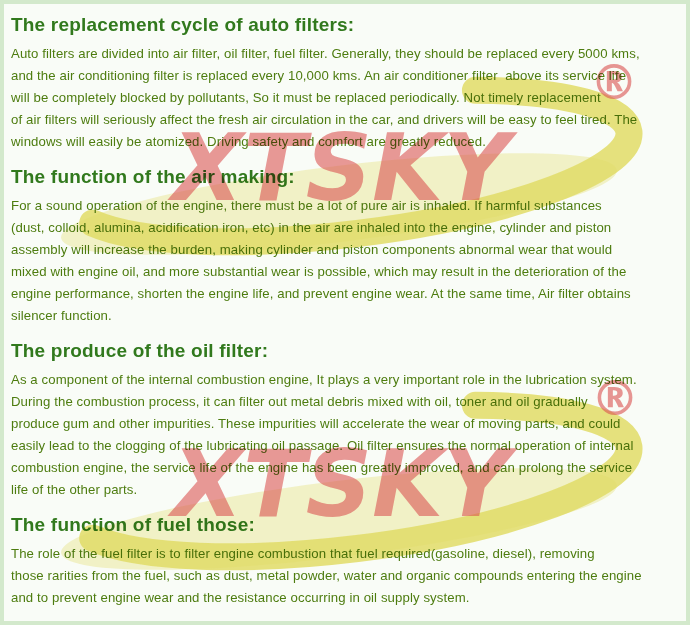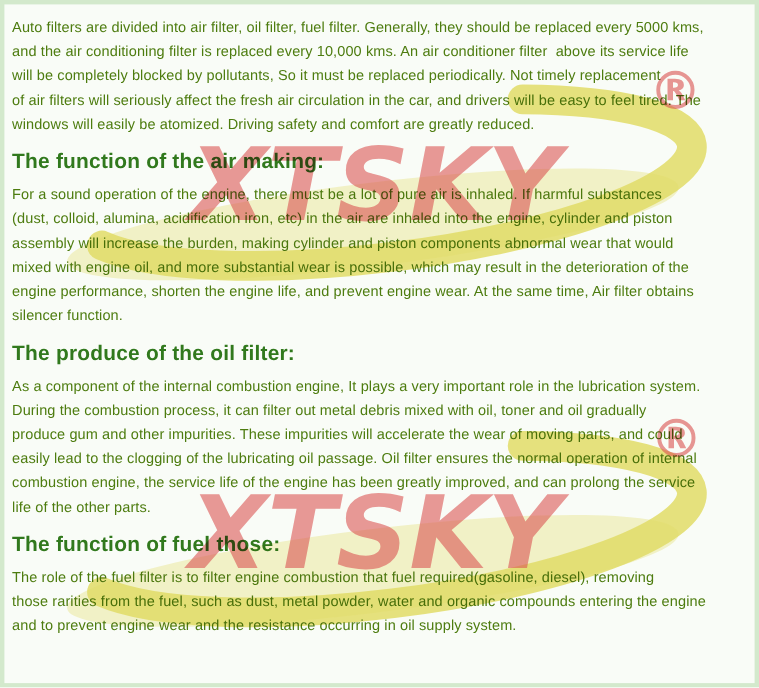--- a/index.html
+++ b/index.html
@@ -56,20 +56,21 @@
     opacity:0.60;
   }
 </style>
 </head>
 <body>
 
 <div class="page">
 
   <div class="content">
 
+    <h2 class="section-heading">The replacement cycle of auto filters:</h2>
     <div class="section-body">Auto filters are divided into air filter, oil filter, fuel filter. Generally, they should be replaced every 5000 kms,
 and the air conditioning filter is replaced every 10,000 kms. An air conditioner filter  above its service life
 will be completely blocked by pollutants, So it must be replaced periodically. Not timely replacement
 of air filters will seriously affect the fresh air circulation in the car, and drivers will be easy to feel tired. The
 windows will easily be atomized. Driving safety and comfort are greatly reduced.</div>
 
     <h2 class="section-heading">The function of the air making:</h2>
     <div class="section-body">For a sound operation of the engine, there must be a lot of pure air is inhaled. If harmful substances
 (dust, colloid, alumina, acidification iron, etc) in the air are inhaled into the engine, cylinder and piston
 assembly will increase the burden, making cylinder and piston components abnormal wear that would

